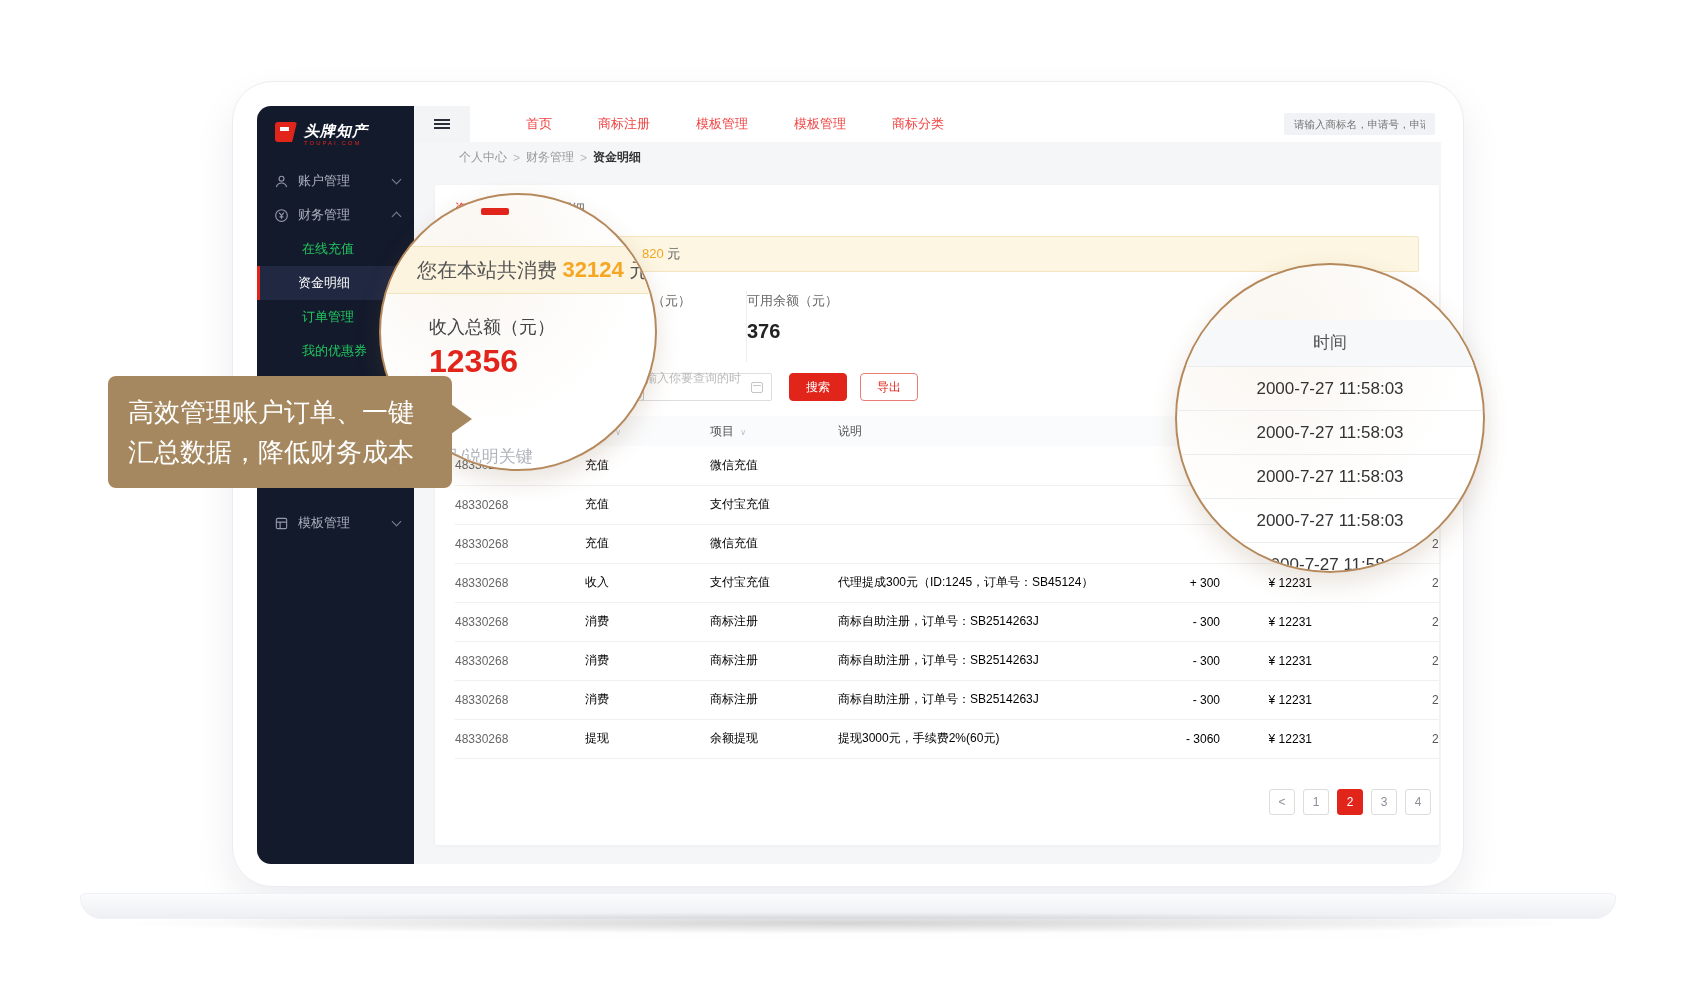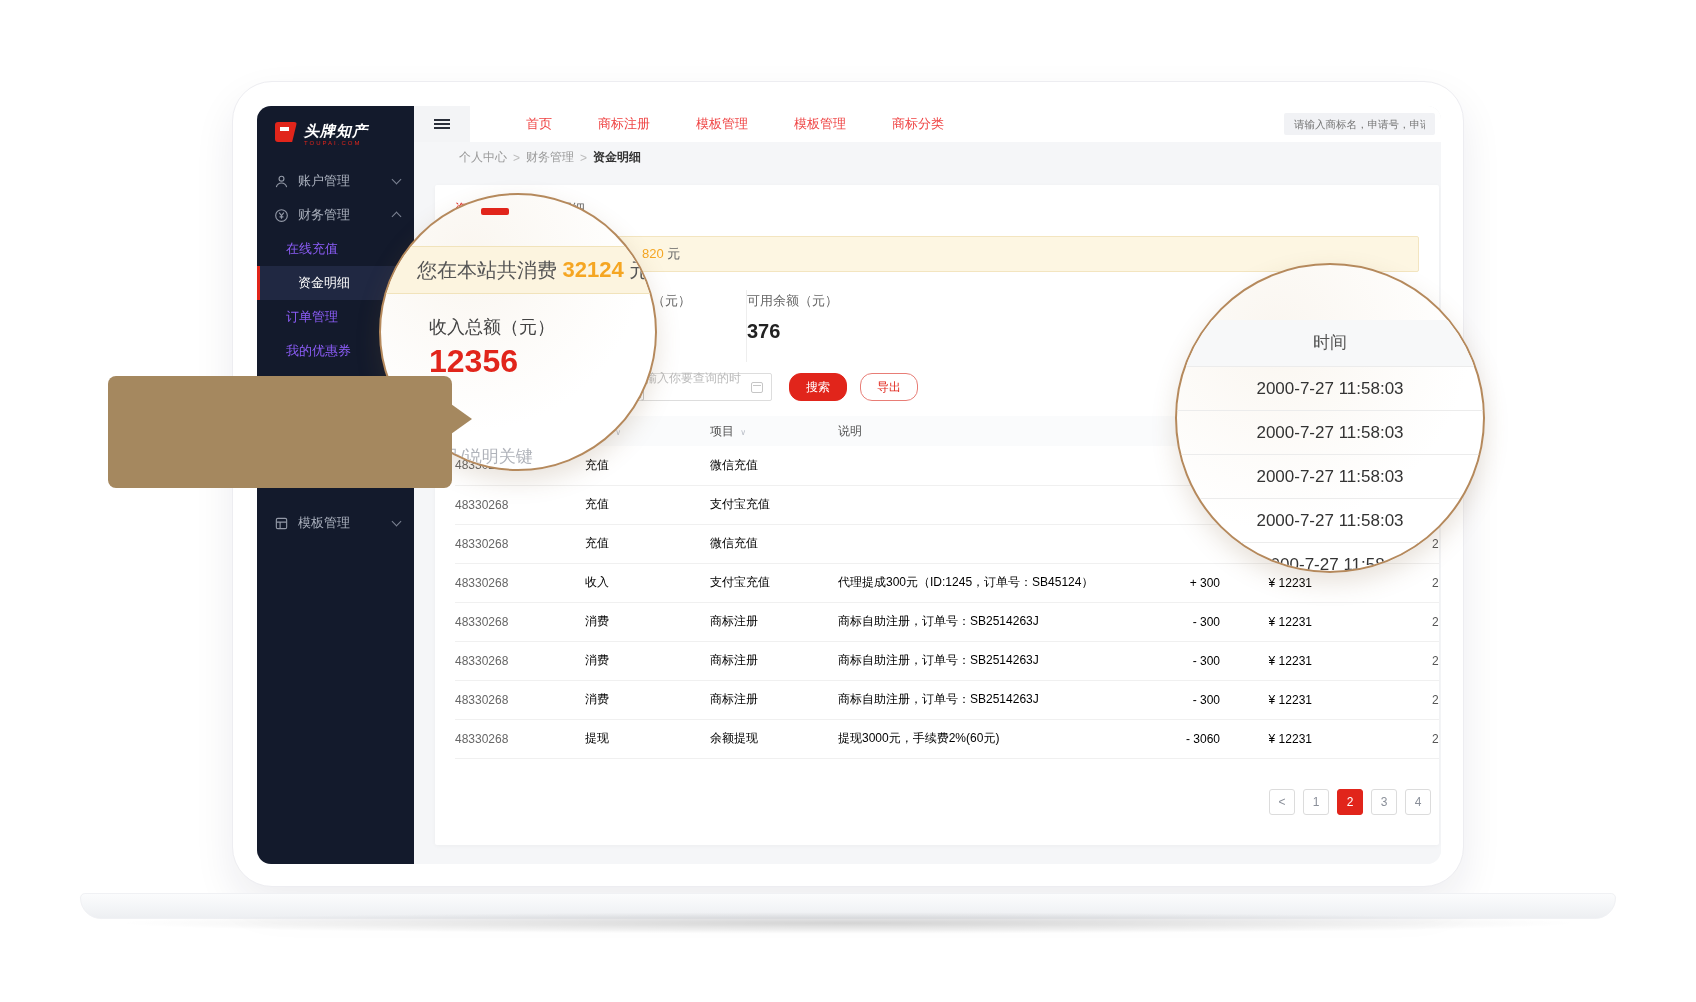--- a/index.html
+++ b/index.html
@@ -26,21 +26,21 @@
     clip-path:polygon(0 0,100% 0,78% 100%,0 100%); position:relative; }
   .logo-mark:after{ content:""; position:absolute; left:5px; top:5px; width:9px; height:4px; background:#fff; }
   .logo-text { color:#fff; font-size:15px; font-weight:bold; font-style:italic; letter-spacing:1px; line-height:18px; }
   .logo-sub { color:#e1251b; font-size:6px; letter-spacing:2px; }
   .side-item { display:flex; align-items:center; height:34px; color:#aab0bd; font-size:13px;
     padding-left:17px; position:relative; cursor:pointer; }
   .side-item .s-icon { width:15px; height:15px; margin-right:9px; opacity:.85; flex:none; }
   .side-item .chev { position:absolute; right:14px; width:7px; height:7px; border-right:1px solid #7d8494;
     border-bottom:1px solid #7d8494; transform:rotate(45deg); top:12px; }
   .side-item .chev.up { transform:rotate(-135deg); top:15px; }
-  .side-sub { display:flex; align-items:center; height:34px; color:#8b5cf6; font-size:13px; padding-left:29px; cursor:pointer; }
+  .side-sub { display:flex; align-items:center; height:34px; color:#22c55e; font-size:13px; padding-left:45px; cursor:pointer; }
   .side-sub.active { background:#202842; color:#fff; border-left:3px solid #e1251b; padding-left:38px; }
   .side-gap { height:104px; }
 
   
   .main { flex:1; display:flex; flex-direction:column; background:#f5f6f8; min-width:0; }
   .topnav { height:36px; background:#fff; display:flex; align-items:center; flex:none; }
   .burger { width:56px; height:36px; background:#f3f4f6; display:flex; align-items:center; justify-content:center; flex:none; cursor:pointer; }
   .burger span{ display:block; width:16px; height:10px; border-top:2px solid #2a2f3a; border-bottom:2px solid #2a2f3a; position:relative;}
   .burger span:after{ content:""; position:absolute; left:0; top:2px; width:16px; height:2px; background:#2a2f3a; }
   .nav-tabs { display:flex; gap:46px; margin-left:56px; }
@@ -71,21 +71,21 @@
   .stat2 { width:165px; padding-left:18px; border-left:1px solid #eee; }
   .stat3 { padding-left:0; border-left:1px solid #eee; }
   .stat3 .val { color:#222; font-size:20px; }
   .filters { margin-top:10px; display:flex; align-items:center; height:30px; }
   .f-input { height:28px; border:1px solid #ddd; border-radius:2px; background:#fff; display:flex;
     align-items:center; padding:0 8px; color:#bbb; font-size:12px; }
   .f-kw { width:152px; }
   .f-time { width:148px; margin-left:17px; justify-content:space-between; }
   .cal-icon { width:12px; height:11px; border:1px solid #c6c6c6; border-radius:2px; position:relative; }
   .cal-icon:after { content:""; position:absolute; left:1px; right:1px; top:2px; height:1px; background:#c6c6c6; }
-  .btn { height:28px; border-radius:12px; font-size:12px; padding:0 16px; cursor:pointer; font-family:inherit; }
+  .btn { height:28px; border-radius:4px; font-size:12px; padding:0 16px; cursor:pointer; font-family:inherit; }
   .btn-search { margin-left:17px; background:#e1251b; color:#fff; border:1px solid #e1251b; }
   .btn-export { margin-left:13px; background:#fff; color:#e1251b; border:1px solid #e87d76; }
 
   
   table.grid { margin-top:14px; border-collapse:collapse; table-layout:fixed; width:987px; }
   .grid th { height:30px; background:#fafbfc; font-weight:normal; font-size:12px; color:#555; text-align:left; padding:0; }
   .grid th .sort { font-size:8px; color:#b9bec7; margin-left:3px; }
   .grid td { height:39px; font-size:12px; color:#000000; border-bottom:1px solid #f0f0f0; padding:0; white-space:nowrap; overflow:hidden; }
   .grid tr td:first-child { color:#666; }
   .grid .num { text-align:right; }
@@ -362,16 +362,17 @@
     <div id="lr-rows">
         <div class="lr-row" style="top: 101px;">2000-7-27  11:58:03</div>
         <div class="lr-row" style="top: 145px;">2000-7-27  11:58:03</div>
         <div class="lr-row" style="top: 189px;">2000-7-27  11:58:03</div>
         <div class="lr-row" style="top: 233px;">2000-7-27  11:58:03</div>
         <div class="lr-row" style="top: 277px;">2000-7-27  11:58:0</div>
       </div>
   </div>
 
   <div class="callout co-left">
+    <span>高效管理账户订单、一键汇总数据，降低财务成本</span>
     <span class="co-arrow"></span>
   </div>
 
 </div>
 
 </body></html>

